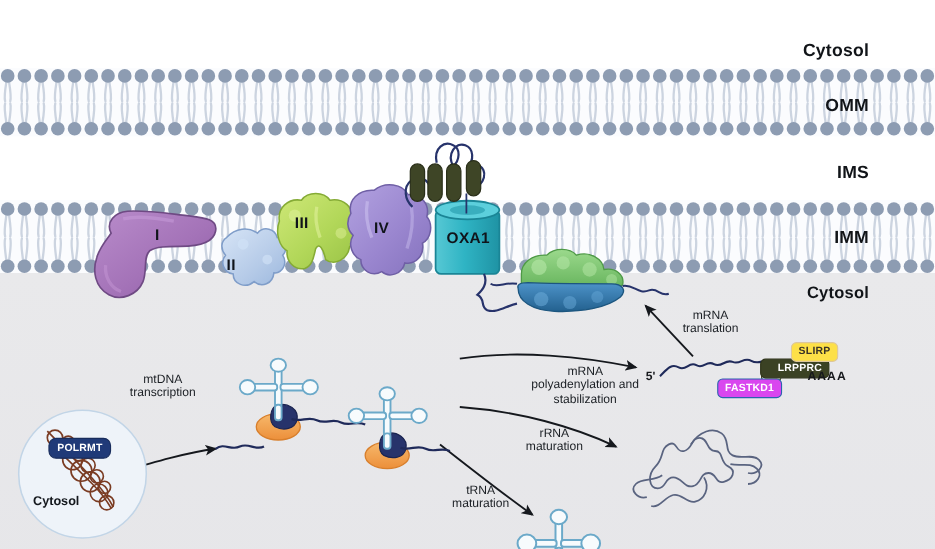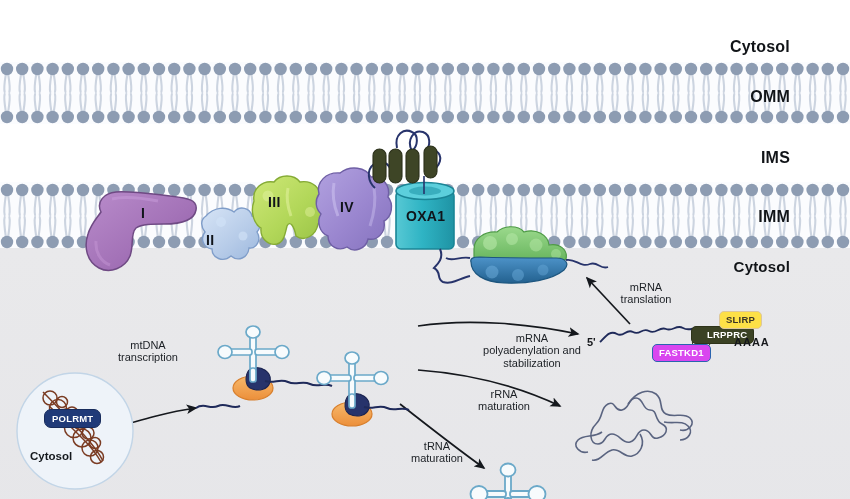--- a/index.html
+++ b/index.html
@@ -38,21 +38,21 @@
     font-weight:bold;
     border-radius:5px;
     padding:3px 6px 3px 6px;
     line-height:1;
     white-space:nowrap;
     letter-spacing:.2px;
   }
   .tag-fastkd1{background:#d946ef;color:#fff;border:1px solid #2a64ae;left:652px;top:308px;}
   .tag-lrpprc{background:#3b4224;color:#fff;border:1px solid #2e3319;left:691px;top:290px;padding-left:15px;}
   .tag-slirp{background:#fde047;color:#3a3427;border:1px solid #ddc79b;left:719px;top:275px;}
-  .tag-polrmt{background:#203a78;color:#fff;border:1px solid #182c5c;left:44px;top:373px;border-radius:7px;padding:3.5px 7px;}
+  .tag-polrmt{background:#203a78;color:#fff;border:1px solid #182c5c;left:44px;top:362px;border-radius:7px;padding:3.5px 7px;}
   .tag-aaaa{position:absolute;left:734px;top:300px;font-size:11px;font-weight:bold;color:#16181c;letter-spacing:1px;}
   .tag-5prime{position:absolute;left:587px;top:300px;font-size:11px;font-weight:bold;color:#16181c;}
   .tag-nucleoid{position:absolute;left:30px;top:414px;font-size:11.5px;font-weight:bold;color:#14181d;}
   .cx-label{
     position:absolute;font-weight:bold;color:#10141a;
     font-size:14px;letter-spacing:.3px;
   }
   .cx-I{left:141px;top:169px;}
   .cx-II{left:206px;top:196px;}
   .cx-III{left:268px;top:158px;}

